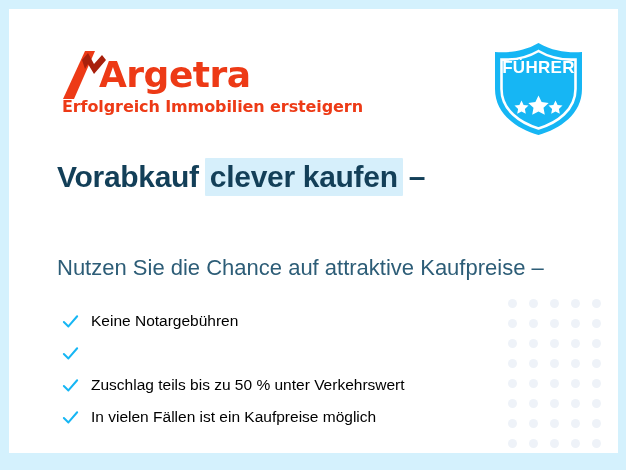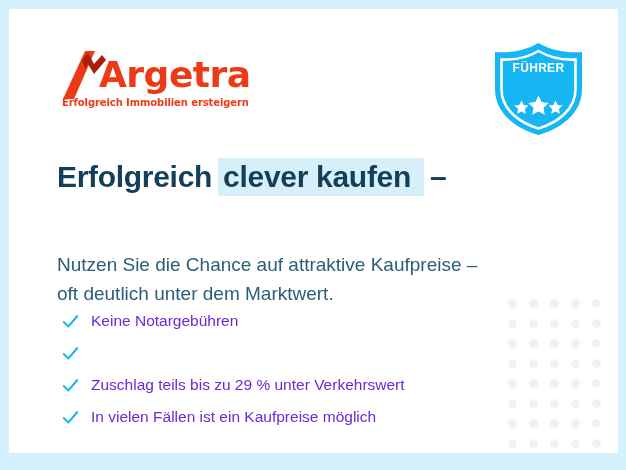--- a/index.html
+++ b/index.html
@@ -77,21 +77,21 @@
     font-weight: bold;
     color: #ed3a16;
     letter-spacing: -0.5px;
     line-height: 44px;
     font-family: "DejaVu Sans", sans-serif;
   }
   .logo-tagline {
     position: absolute;
     left: 5px;
     top: 52px;
-    font-size: 10px;
+    font-size: 16px;
     font-weight: bold;
     color: #ed3a16;
     letter-spacing: -0.1px;
     white-space: nowrap;
     font-family: "DejaVu Sans", sans-serif;
   }
 
   
   .badge {
     position: absolute;
@@ -107,48 +107,48 @@
     top: 20px;
     width: 100%;
     text-align: center;
     color: #ffffff;
     font-weight: bold;
     line-height: 16px;
     font-size: 15px;
     letter-spacing: 0.3px;
     pointer-events: none;
   }
-  .badge-text .l2 { font-size: 12px; }
+  .badge-text .l2 { font-size: 17px; }
 
   
   .headline {
     position: absolute;
     left: 48px;
     top: 129px;
     width: 470px;
     font-size: 30px;
     font-weight: bold;
     color: #133f58;
     line-height: 38px;
     letter-spacing: -0.3px;
   }
   .hl-mark {
     background: #d6effb;
-    padding: 2px 13px 3px 5px;
+    padding: 2px 5px 3px 5px;
     margin: 16px -2px;
     border-radius: 1px;
   }
 
   
   .subhead {
     position: absolute;
     left: 48px;
     top: 222px;
     width: 500px;
-    font-size: 19px;
+    font-size: 22px;
     color: #2d5d77;
     line-height: 29px;
   }
 
   
   .checklist {
     position: absolute;
     left: 52px;
     top: 296px;
     width: 460px;
@@ -159,21 +159,21 @@
     height: 32px;
   }
   .check-icon {
     flex: 0 0 30px;
     height: 20px;
     display: flex;
     align-items: center;
   }
   .check-label {
     font-size: 15.5px;
-    color: #6d28d9;
+    color: #000000;
     line-height: 20px;
     white-space: nowrap;
   }
 </style>
 </head>
 <body>
 
 <div id="ad-card">
   <div class="panel">
 
@@ -242,26 +242,25 @@
           <polygon points="48.5,55.5 51.6,62 58.7,62.9 53.5,67.8 54.8,74.8 48.5,71.4 42.2,74.8 43.5,67.8 38.3,62.9 45.4,62"></polygon>
           <polygon points="65.5,60.5 67.6,65 72.5,65.6 68.9,69 69.8,73.8 65.5,71.4 61.2,73.8 62.1,69 58.5,65.6 63.4,65"></polygon>
         </g>
       </svg>
       <div class="badge-text">
         <div class="l2">FÜHRER</div>
       </div>
     </div>
 
     <h1 class="headline">
-      <span>Erfolgreich </span><span class="hl-mark">clever kaufen</span><span> –</span><br>
+      <span>Vorabkauf </span><span class="hl-mark">clever kaufen</span><span> –</span><br>
     </h1>
 
     <p class="subhead">
       <span>Nutzen Sie die Chance auf attraktive Kaufpreise –</span><br>
-      <span>oft deutlich unter dem Marktwert.</span>
     </p>
 
     <ul class="checklist" style="list-style:none;margin:0;padding:0;">
       <li class="check-item">
         <span class="check-icon">
           <svg viewBox="0 0 20 20" width="19" height="19" aria-hidden="true">
               <path d="M3 10.5 L7.8 15.2 L17 4.5" fill="none" stroke="#16b6f4" stroke-width="2.1" stroke-linecap="round" stroke-linejoin="round"></path>
             </svg>
         </span>
         <span class="check-label">Keine Notargebühren</span>
@@ -272,21 +271,21 @@
               <path d="M3 10.5 L7.8 15.2 L17 4.5" fill="none" stroke="#16b6f4" stroke-width="2.1" stroke-linecap="round" stroke-linejoin="round"></path>
             </svg>
         </span>
       </li>
       <li class="check-item">
         <span class="check-icon">
           <svg viewBox="0 0 20 20" width="19" height="19" aria-hidden="true">
               <path d="M3 10.5 L7.8 15.2 L17 4.5" fill="none" stroke="#16b6f4" stroke-width="2.1" stroke-linecap="round" stroke-linejoin="round"></path>
             </svg>
         </span>
-        <span class="check-label">Zuschlag teils bis zu 29 % unter Verkehrswert</span>
+        <span class="check-label">Zuschlag teils bis zu 50 % unter Verkehrswert</span>
       </li>
       <li class="check-item">
         <span class="check-icon">
           <svg viewBox="0 0 20 20" width="19" height="19" aria-hidden="true">
               <path d="M3 10.5 L7.8 15.2 L17 4.5" fill="none" stroke="#16b6f4" stroke-width="2.1" stroke-linecap="round" stroke-linejoin="round"></path>
             </svg>
         </span>
         <span class="check-label">In vielen Fällen ist ein Kaufpreise möglich</span>
       </li>
     </ul>

